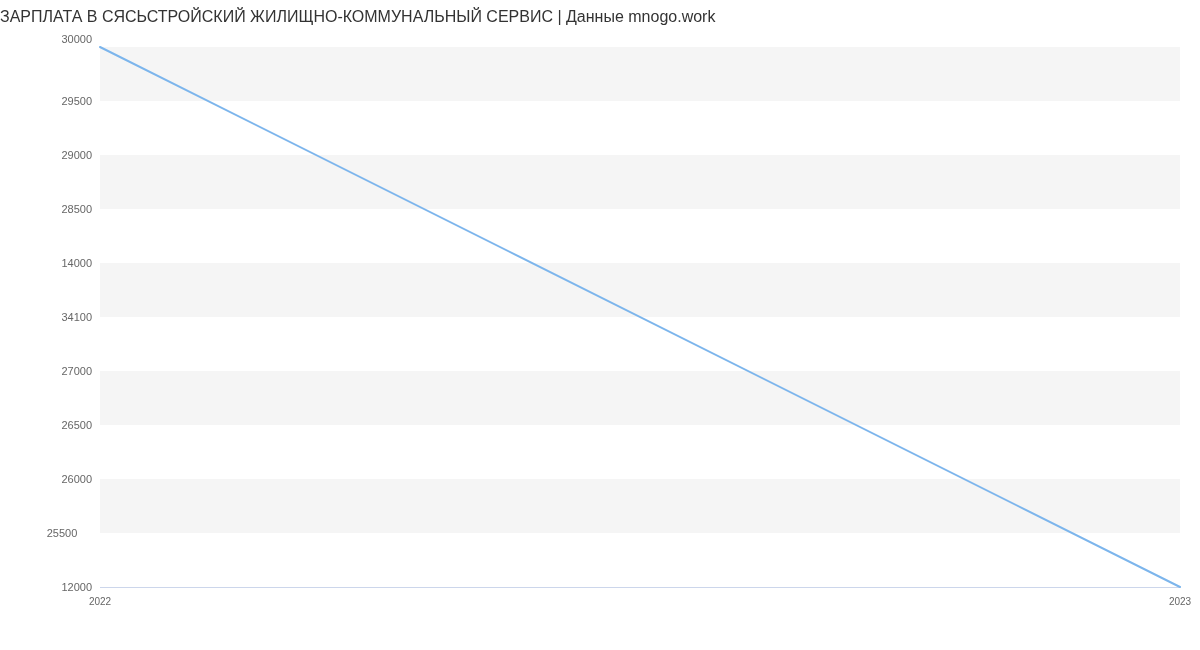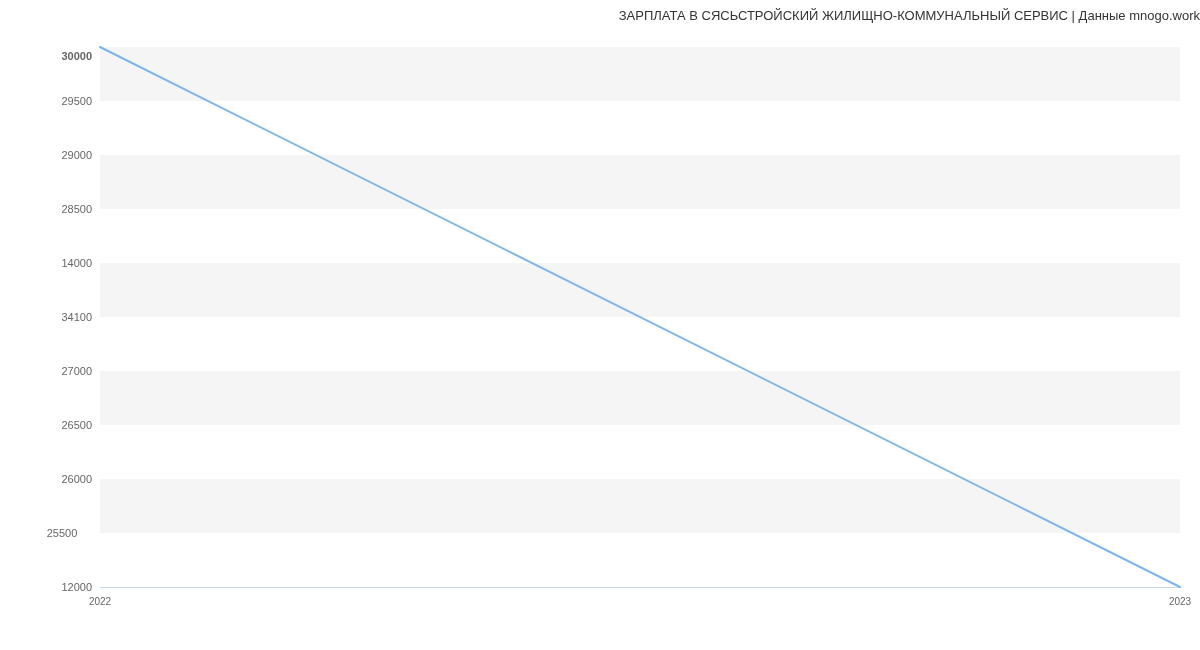--- a/index.html
+++ b/index.html
@@ -14,22 +14,22 @@
   .chart-wrap {
     position: relative;
     width: 1200px;
     height: 650px;
   }
   .chart-title {
     position: absolute;
     top: 8px;
     left: 0;
     right: 0;
-    text-align: right;
-    font-size: 13px;
+    text-align: left;
+    font-size: 16px;
     color: #333;
   }
   .plot-area {
     position: absolute;
     left: 100px;
     top: 47px;
     width: 1080px;
     height: 540px;
     border-bottom: 1px solid #ccd6eb;
   }
@@ -90,16 +90,16 @@
 <div class="y-tick" style="top: 587px;">12000</div>
     <div class="y-tick" style="top: 533px; text-align: center;">25500</div>
     <div class="y-tick" style="top: 479px;">26000</div>
     <div class="y-tick" style="top: 425px;">26500</div>
     <div class="y-tick" style="top: 371px;">27000</div>
     <div class="y-tick" style="top: 317px;">34100</div>
     <div class="y-tick" style="top: 263px;">14000</div>
     <div class="y-tick" style="top: 209px;">28500</div>
     <div class="y-tick" style="top: 155px;">29000</div>
     <div class="y-tick" style="top: 101px;">29500</div>
-    <div class="y-tick" style="top: 56px; font-weight: bold;">30000</div>
+    <div class="y-tick" style="top: 39px;">30000</div>
     <div class="x-tick" style="left: 100px;">2022</div>
     <div class="x-tick" style="left: 1180px;">2023</div>
   </div>
 
 </body></html>

